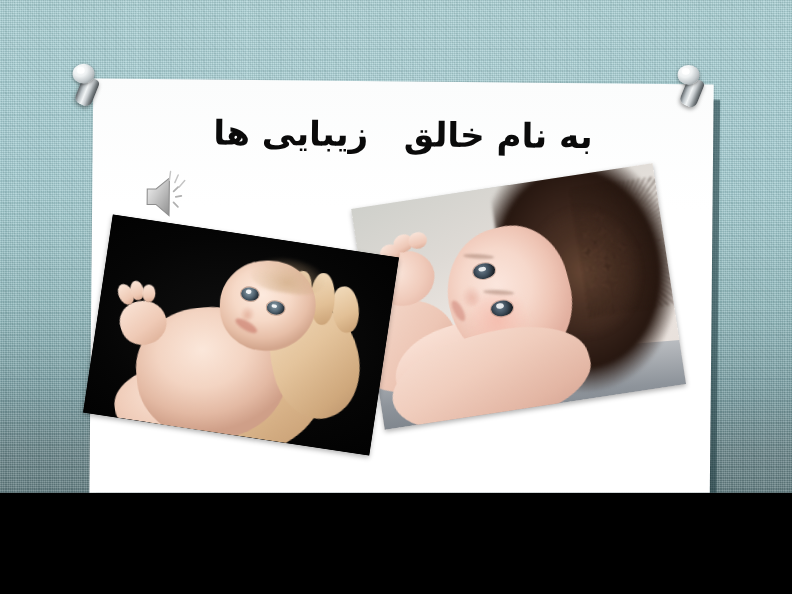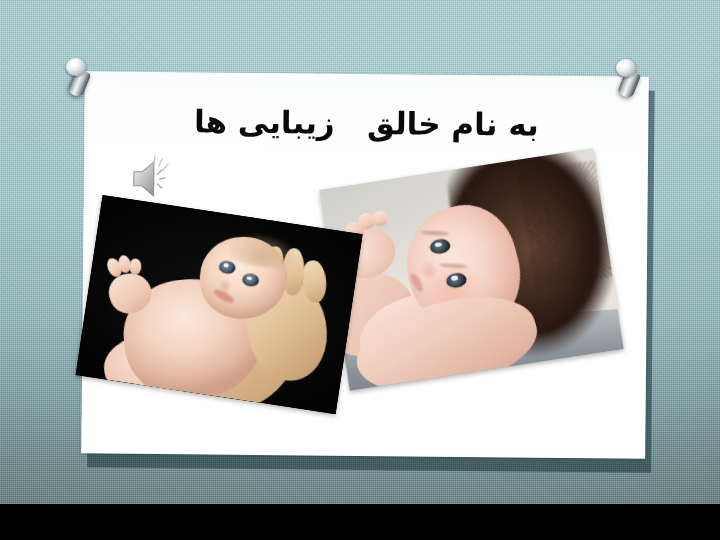--- a/index.html
+++ b/index.html
@@ -4,21 +4,21 @@
 <style>
   html,body{margin:0;padding:0;}
   body{
     width:720px;height:540px;overflow:hidden;
     font-family:"DejaVu Sans", sans-serif;
     background:#000;
   }
 
   
   #stage{
-    position:relative;width:720px;height:504px;overflow:hidden;
+    position:relative;width:720px;height:448px;overflow:hidden;
     background:
       linear-gradient(to bottom,
         #a9d0d4 0%,
         #a4cdd2 18%,
         #9ec9ce 38%,
         #8fb9bd 62%,
         #7a9fa4 80%,
         #6d8a8e 92%,
         #688589 100%);
     text-decoration: underline;

